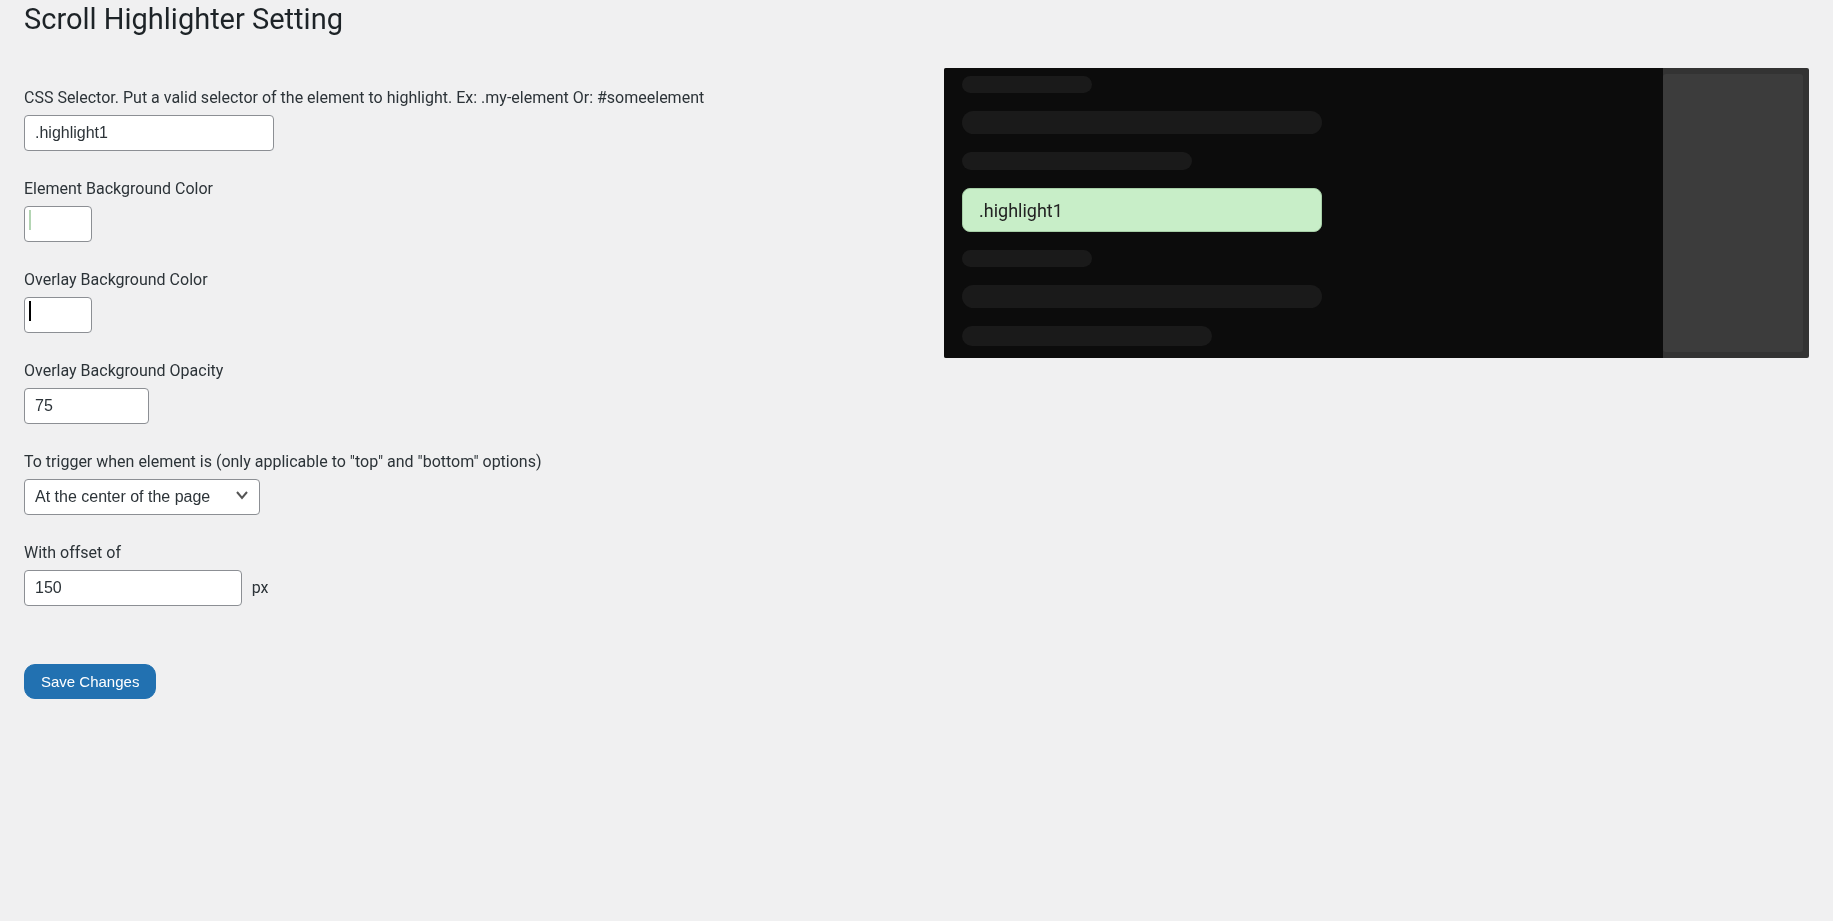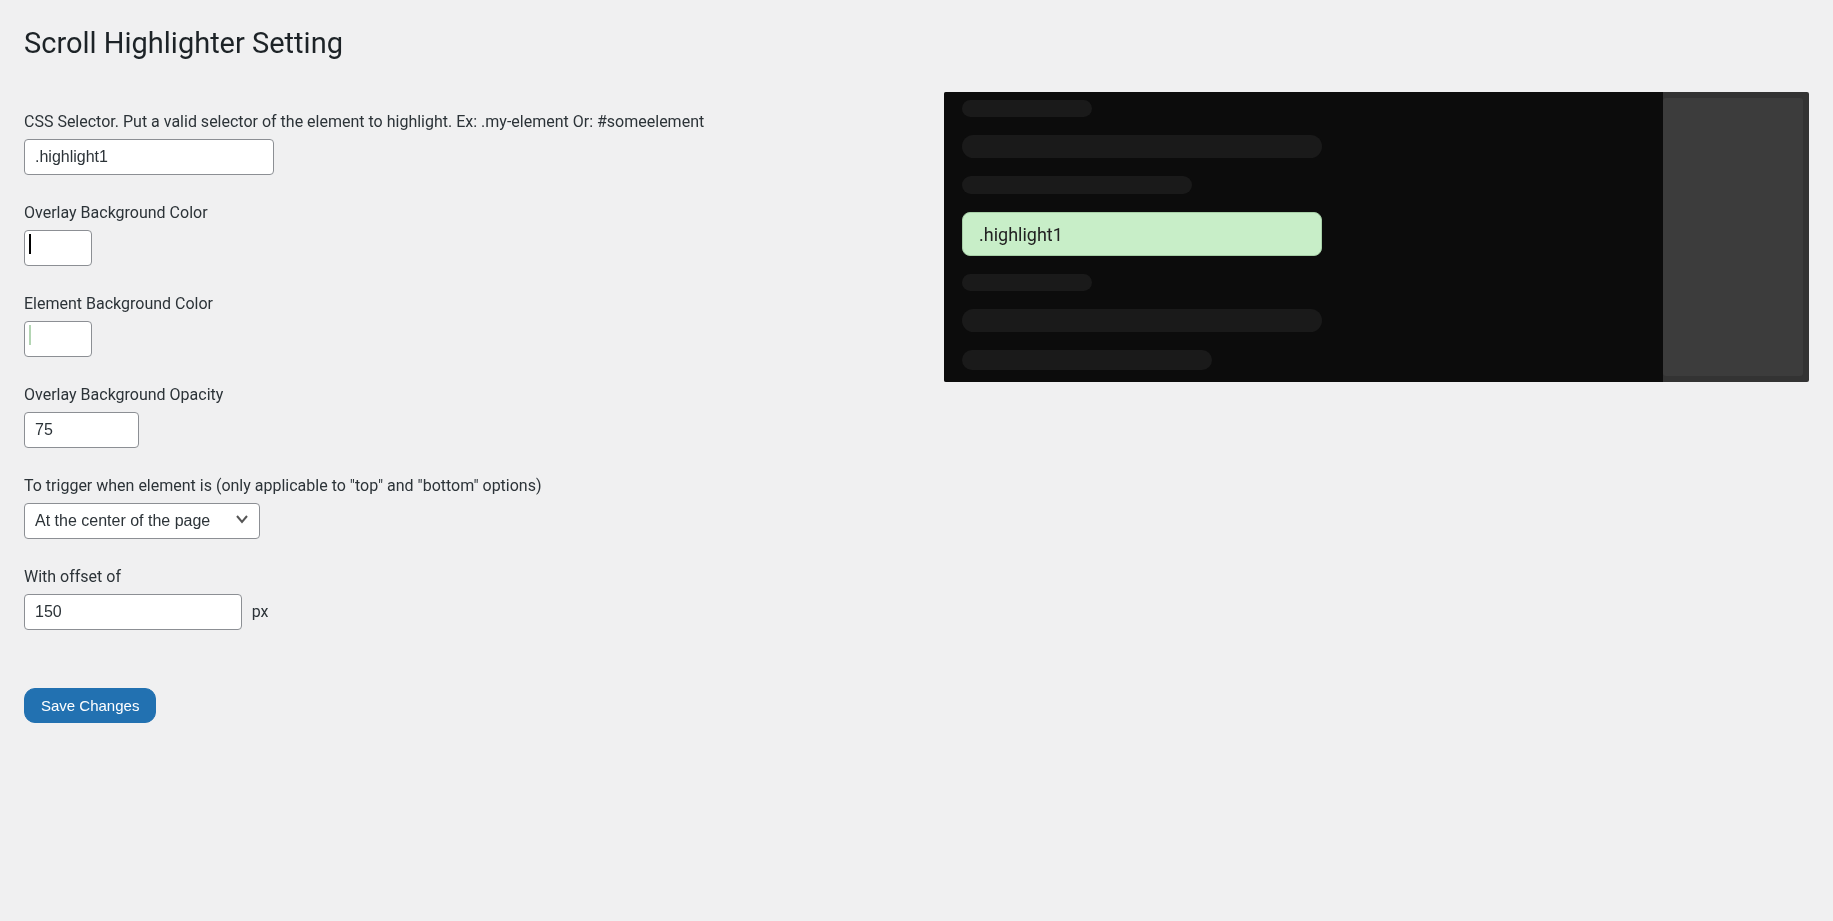--- a/index.html
+++ b/index.html
@@ -4,21 +4,21 @@
 <style>
   * { box-sizing: border-box; }
   html, body {
     margin: 0; padding: 0;
     background: #f0f0f1;
     font-family: -apple-system, BlinkMacSystemFont, "Segoe UI", Roboto, "Helvetica Neue", Arial, sans-serif;
     color: #1d2327;
     font-size: 15px;
   }
   .wrap {
-    padding: 26px 24px 40px 24px;
+    padding: 2px 24px 40px 24px;
     max-width: 1833px;
   }
   h1.page-title {
     font-size: 29px;
     font-weight: 400;
     margin: 0 0 32px 0;
     color: #1d2327;
   }
   .content-row {
     display: flex;
@@ -48,21 +48,21 @@
     font-size: 16px;
     padding: 6px 10px;
     border: 1px solid #8c8f94;
     border-radius: 4px;
     background: #fff;
     color: #2c3338;
     line-height: 1.4;
     height: 36px;
   }
   .input-selector { width: 250px; }
-  .input-small    { width: 115px; }
+  .input-small    { width: 125px; }
   .input-offset   { width: 218px; }
   .color-swatch {
     display: inline-block;
     width: 68px;
     height: 36px;
     border: 1px solid #8c8f94;
     border-radius: 4px;
     background: #fff;
     padding: 4px;
     cursor: pointer;
@@ -174,30 +174,30 @@
   <div class="content-row">
 
     <div class="form-col">
 
       <div class="field-group">
         <label class="field-label">CSS Selector. Put a valid selector of the element to highlight. Ex: .my-element Or: #someelement</label>
         <input type="text" class="input-selector" value=".highlight1" style="">
       </div>
 
       <div class="field-group">
+        <label class="field-label">Element Background Color</label>
+        <span class="color-swatch">
+          <span class="inner" style="background:#c8eec8"></span>
+        </span>
+      </div>
+
+      <div class="field-group">
         <label class="field-label">Overlay Background Color</label>
         <span class="color-swatch">
           <span class="inner" style="background:#000000"></span>
-        </span>
-      </div>
-
-      <div class="field-group">
-        <label class="field-label">Element Background Color</label>
-        <span class="color-swatch">
-          <span class="inner" style="background:#c8eec8"></span>
         </span>
       </div>
 
       <div class="field-group">
         <label class="field-label">Overlay Background Opacity</label>
         <input type="text" class="input-small" value="75" style="">
       </div>
 
       <div class="field-group">
         <label class="field-label">To trigger when element is (only applicable to "top" and "bottom" options)</label>

